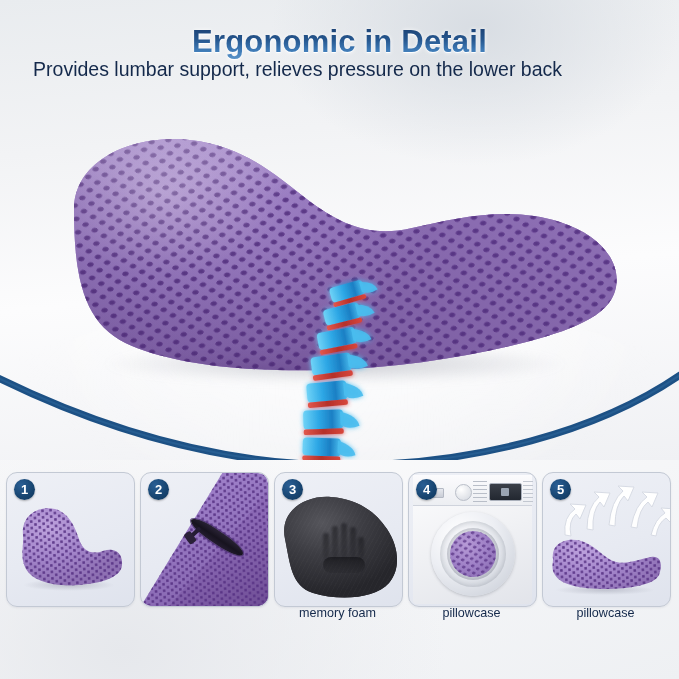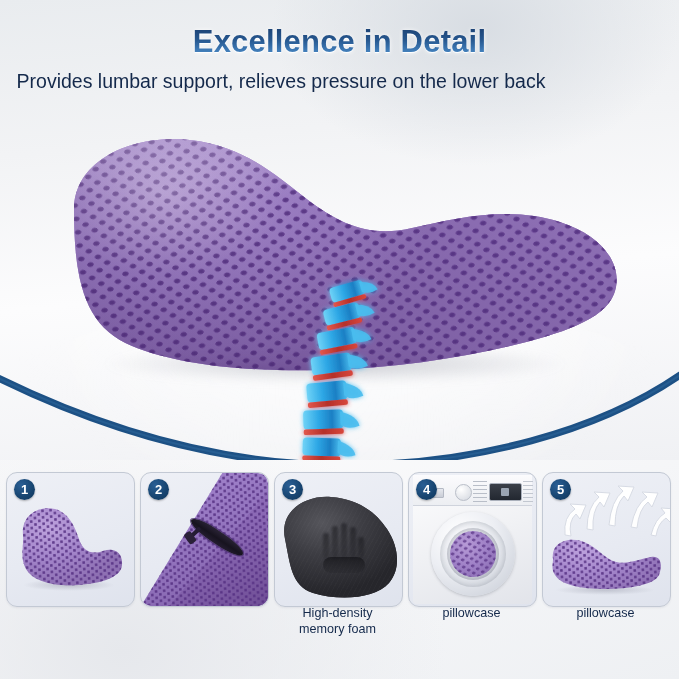--- a/index.html
+++ b/index.html
@@ -36,21 +36,21 @@
   .title{
     font-size:31px;font-weight:bold;letter-spacing:.2px;line-height:1.05;
     background:linear-gradient(180deg,#1b3f70 0%,#26578f 42%,#3d79b5 72%,#5a93c8 100%);
     -webkit-background-clip:text;background-clip:text;color:transparent;
     -webkit-text-fill-color:transparent;
     text-shadow:none;
     display:inline-block;
     filter:drop-shadow(0 1px 0 rgba(255,255,255,.95)) drop-shadow(0 0 2px rgba(255,255,255,.8));
   }
   .subtitle{
-    position:absolute;left:0;top:70px;width:562px;text-align:center;
+    position:absolute;left:0;top:58px;width:562px;text-align:right;
     font-size:19.5px;color:#14294b;letter-spacing:0;
   }
 
   
   .pillow-stage{position:absolute;left:40px;top:118px;width:600px;height:290px;}
   .pillow-shadow{
     position:absolute;left:60px;top:226px;width:470px;height:40px;
     background:radial-gradient(ellipse at 50% 50%, rgba(120,125,140,.38) 0%, rgba(120,125,140,0) 70%);
     filter:blur(4px);
   }
@@ -246,21 +246,21 @@
 </head>
 <body>
 
 <div class="page">
 
   <div class="hero">
     <div class="hero-bg"></div>
     <div class="hero-swoosh"></div>
 
     <div class="title-wrap">
-      <span class="title">Excellence in Detail</span>
+      <span class="title">Ergonomic in Detail</span>
     </div>
     <div class="subtitle">Provides lumbar support, relieves pressure on the lower back</div>
 
     <div class="pillow-stage">
       <div class="pillow-shadow"></div>
       <div class="pillow-body">
         <div class="mesh"></div>
         <div class="mesh-shade"></div>
         <div class="pillow-rim"></div>
       </div>
@@ -381,21 +381,20 @@
               <i></i>
               <i></i>
               <i></i>
               <i></i>
           </div>
         </div>
       </div>
       <div class="badge">3</div>
     </div>
     <div class="caption two-line" style="left:274px">
-      <div>High-density</div>
       <div>memory foam</div>
     </div>
 
     <div class="card" style="left:408px">
       <div class="card-media">
         <div class="wm-body"></div>
         <div class="wm-panel">
           <div class="wm-tray"></div>
           <div class="wm-knob"></div>
           <div class="wm-lines"></div>

